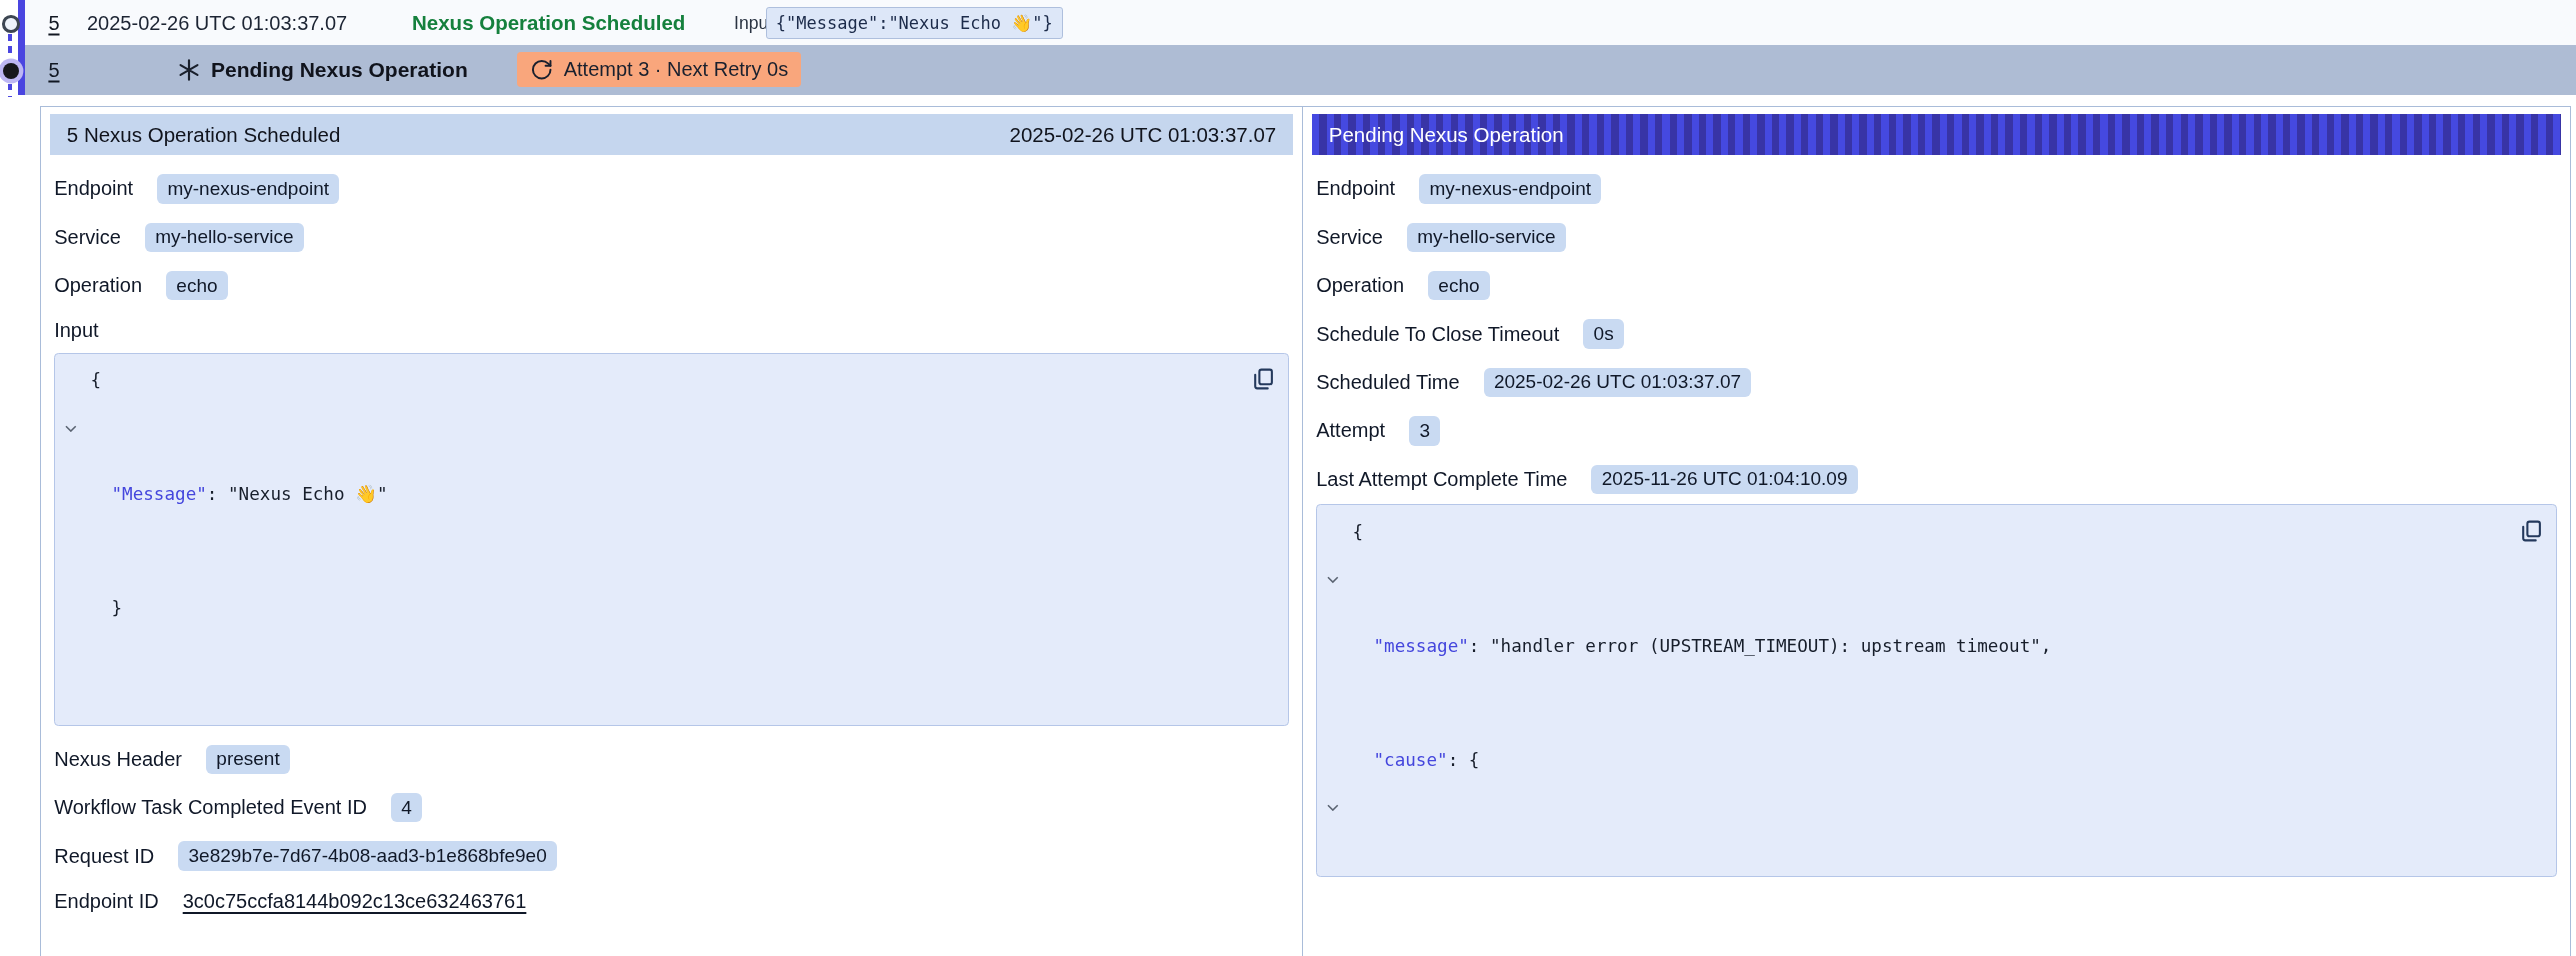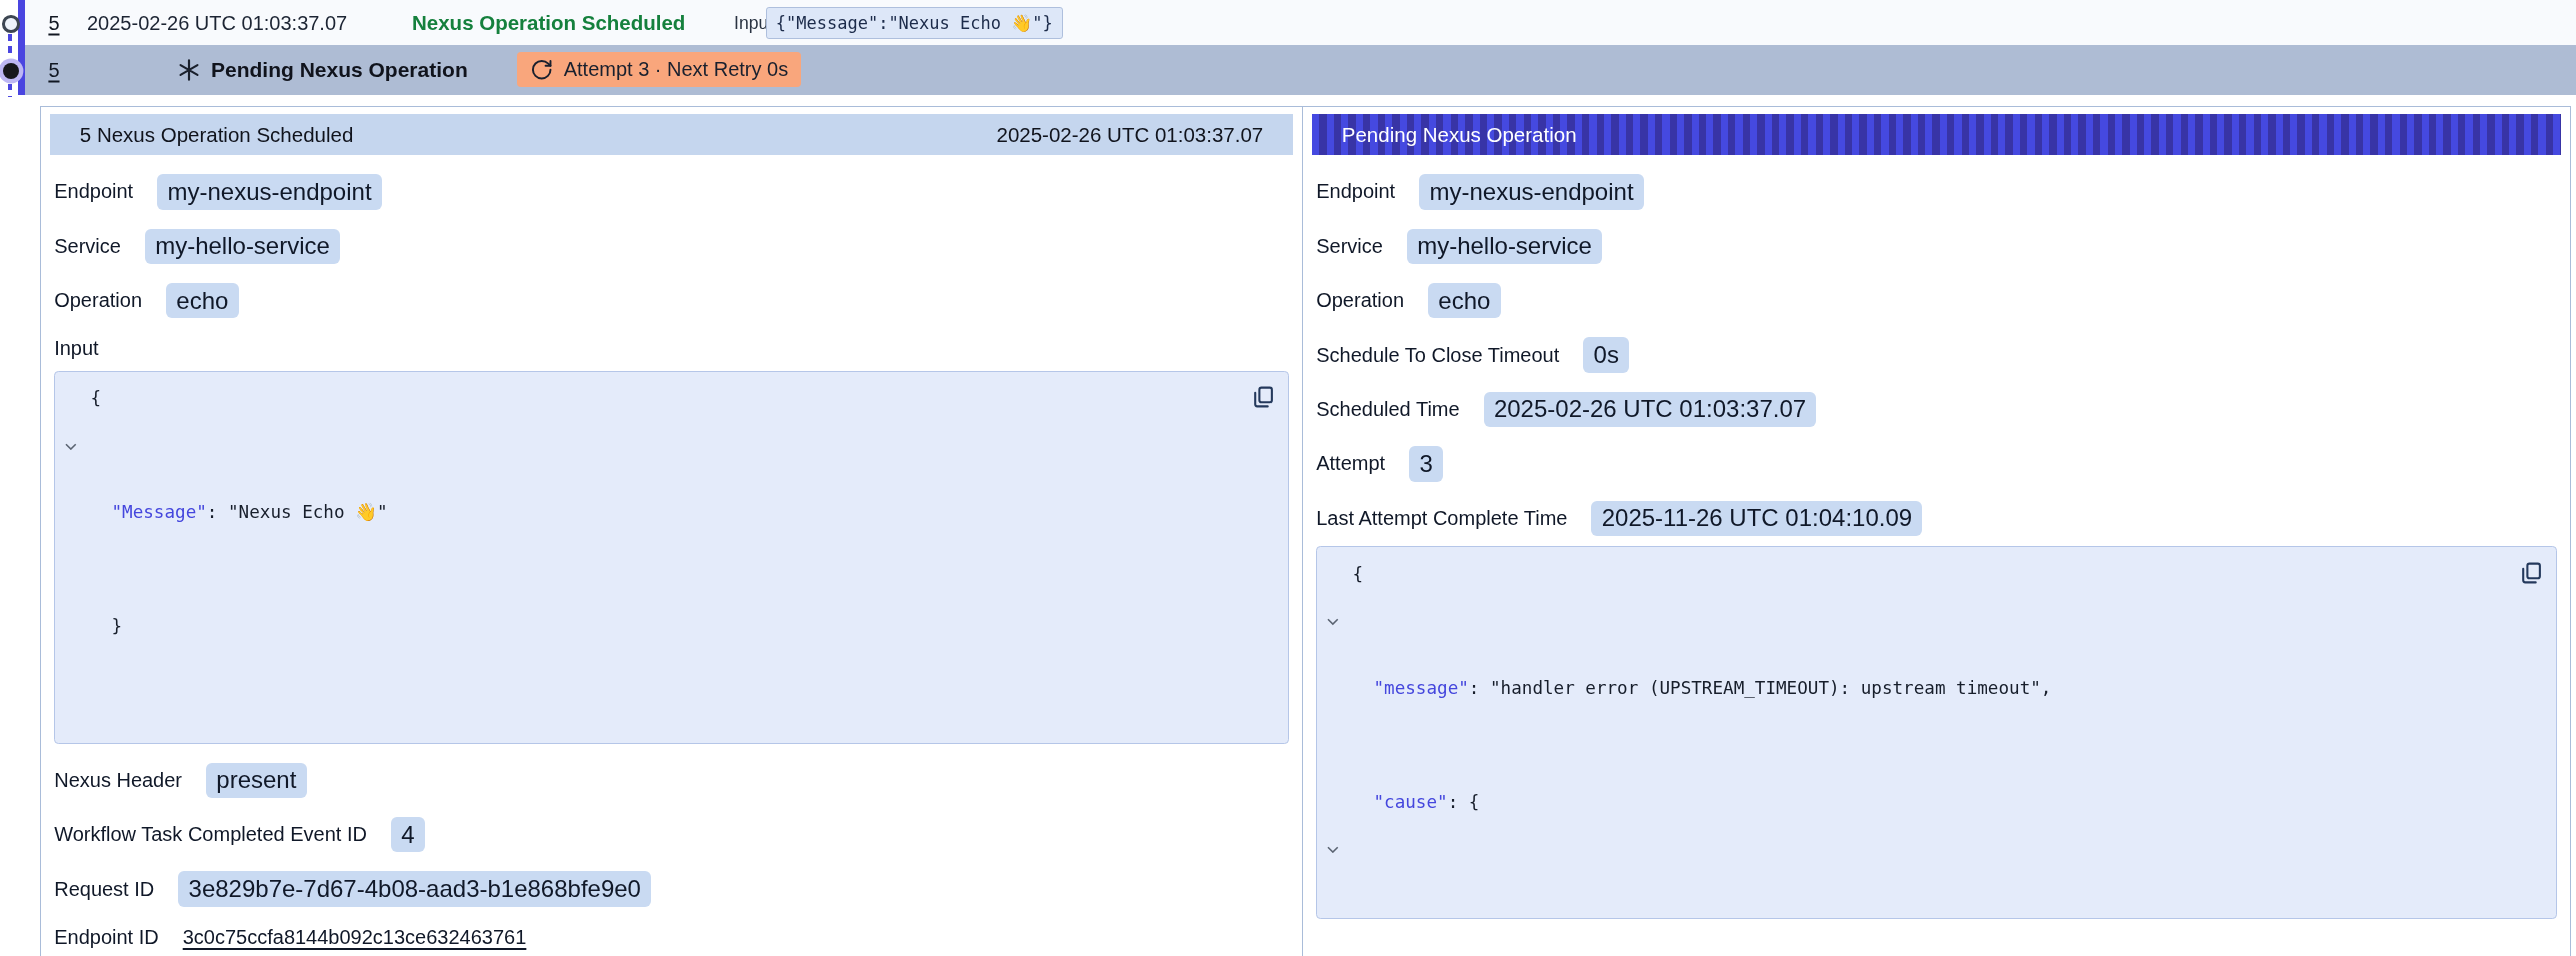--- a/index.html
+++ b/index.html
@@ -31,25 +31,25 @@
   .etitle2{position:absolute;left:186px;top:50%;transform:translateY(-50%);font-size:21px;font-weight:700;color:#10131c;}
   .retry-badge{position:absolute;left:492px;top:7.3px;height:35px;display:flex;align-items:center;gap:10.3px;
     background:#f9a67c;border-radius:4px;padding:0 13px;font-size:20px;color:#19202e;}
   
   .detail{position:absolute;left:40px;top:106px;width:2531px;height:850px;box-sizing:border-box;
     background:#fff;border:1.5px solid #a9bcd9;border-bottom:none;display:flex;}
   .col{box-sizing:border-box;padding:7.3px 8.8px;overflow:hidden;}
   .col-l{width:1262px;border-right:1.5px solid #a9bcd9;}
   .col-r{flex:1;}
   .panel-head{height:41px;display:flex;align-items:center;justify-content:space-between;
-    padding:0 30px;font-size:20.5px;font-weight:500;color:#10131c;gap:40px;}
+    padding:0 17px;font-size:20.5px;font-weight:500;color:#10131c;gap:40px;}
   .head-l{background:#c5d6ee;}
   .head-r{background:repeating-linear-gradient(90deg,#4549e0 0 7.3px,#3834a6 7.3px 14.6px);color:#ffffff;}
   .field{display:flex;align-items:center;gap:24px;margin:19px 4.4px 0;font-size:20px;color:#101828;}
-  .chip{background:#c9daf2;border-radius:5.9px;padding:3.7px 10.3px;font-size:24px;color:#101828;}
+  .chip{background:#c9daf2;border-radius:5.9px;padding:3.7px 10.3px;font-size:19px;color:#101828;}
   .linkval{font-size:20px;color:#101828;text-decoration:underline;text-underline-offset:4.4px;cursor:pointer;}
   .blocklabel{margin:19px 4.4px 0;font-size:20px;color:#101828;}
   .codeblock{position:relative;background:#e4ebfa;border:1.5px solid #b5c6e8;border-radius:4.4px;
     margin:10.3px 4.4px 0;padding:14.6px 44px 14.6px 10.3px;
     font-family:"DejaVu Sans Mono",monospace;font-size:17.6px;line-height:25px;color:#171e2b;}
   .cb-input{min-height:75px;}
   .cl{display:flex;white-space:pre;}
   .gut{width:25px;flex:0 0 25px;padding-top:6.6px;cursor:pointer;}
   .k{color:#4446dd;}
   .copybtn{position:absolute;top:11.7px;right:13px;width:25px;height:28px;cursor:pointer;}

